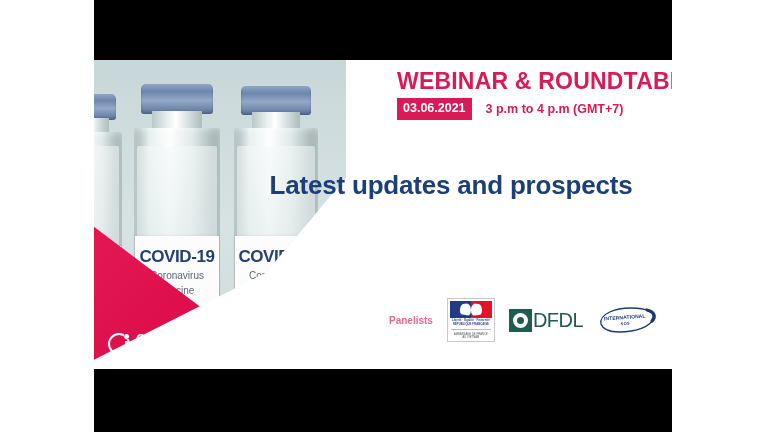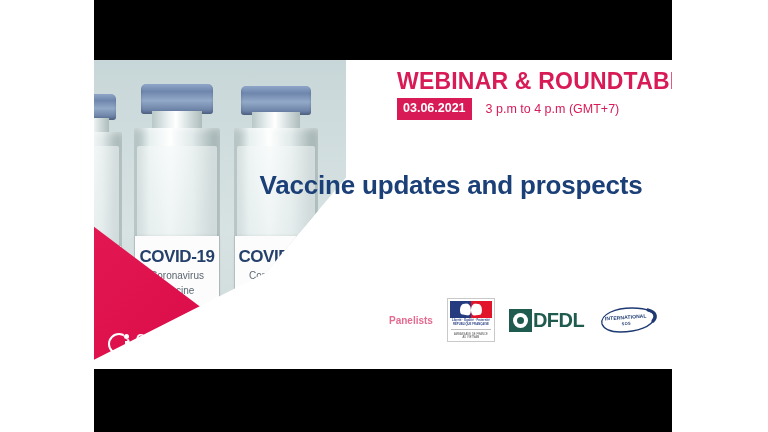--- a/index.html
+++ b/index.html
@@ -247,21 +247,21 @@
     background: #d81b56;
     color: #ffffff;
     font-weight: 700;
     font-size: 12.5px;
     line-height: 12.5px;
     padding: 4px 6px 5px 6px;
     white-space: nowrap;
   }
   .time-text {
     color: #d81b56;
-    font-weight: 400;
+    font-weight: 700;
     font-size: 12.5px;
     white-space: nowrap;
   }
 
   .headline {
     position: absolute;
     left: 150px;
     top: 108px;
     width: 414px;
     text-align: center;
@@ -382,21 +382,21 @@
   }
   .dfdl-mark .donut span {
     width: 7px;
     height: 7px;
     border-radius: 50%;
     background: #1f5c4f;
     display: block;
   }
   .dfdl-text {
     color: #1f5c4f;
-    font-weight: 700;
+    font-weight: 400;
     font-size: 20px;
     line-height: 20px;
     letter-spacing: -.5px;
   }
 
   
   .isos-logo {
     width: 62px;
     height: 28px;
     position: relative;
@@ -495,21 +495,21 @@
 
     <div class="webinar-block">
       <div class="webinar-title">WEBINAR &amp; ROUNDTABLE</div>
       <div class="webinar-row">
         <div class="date-badge">03.06.2021</div>
         <div class="time-text">3 p.m to 4 p.m (GMT+7)</div>
       </div>
     </div>
 
     <div class="headline">
-      <div class="line">Vaccine updates and prospects</div>
+      <div class="line">Latest updates and prospects</div>
     </div>
 
     <div class="panelists">
       <div class="panelists-label">Panelists</div>
 
       <div class="fr-logo">
         <div class="fr-marianne">
           <div class="fr-blue"></div>
           <div class="fr-red"></div>
         </div>

